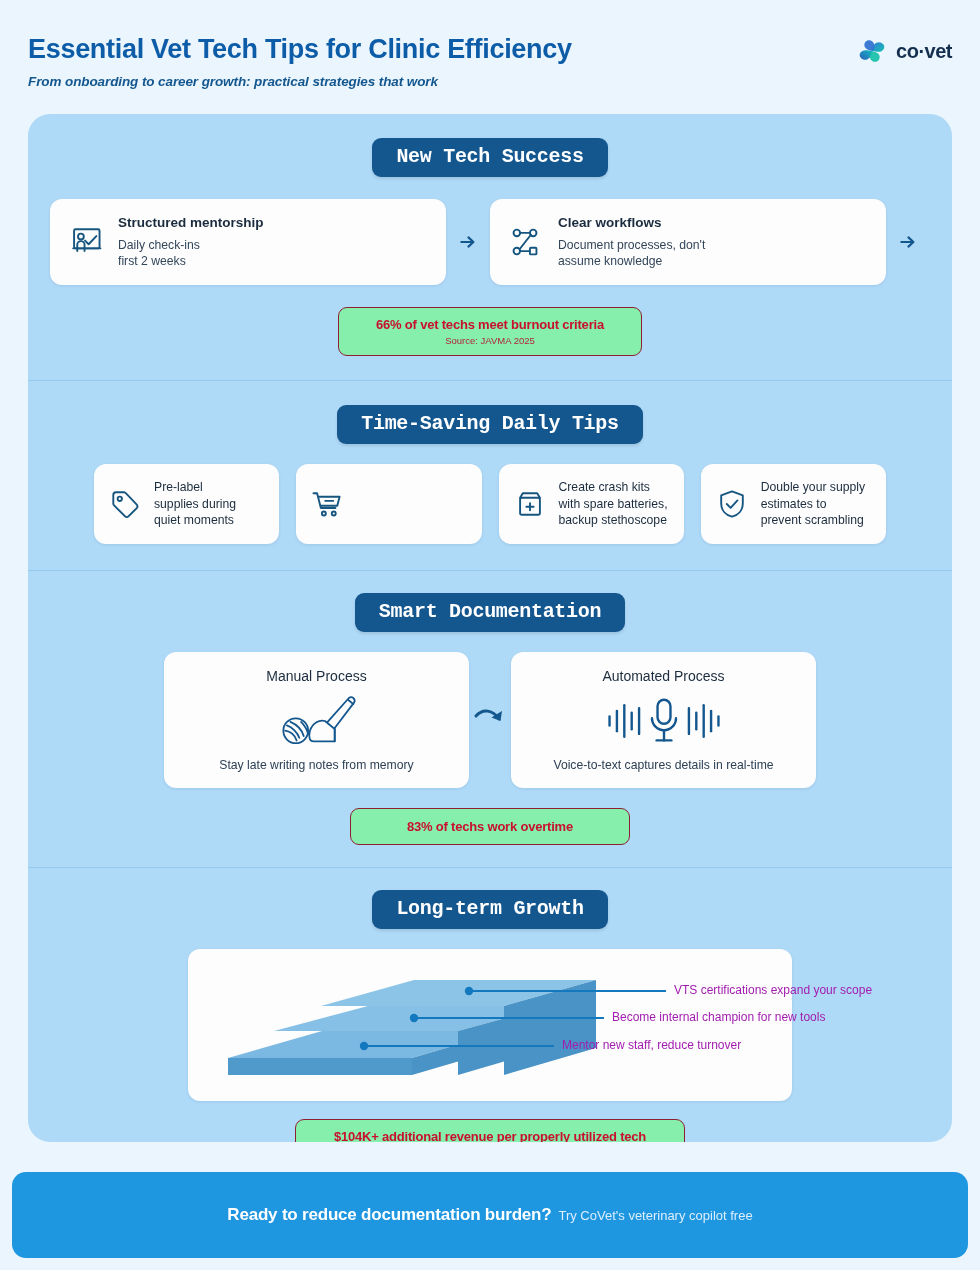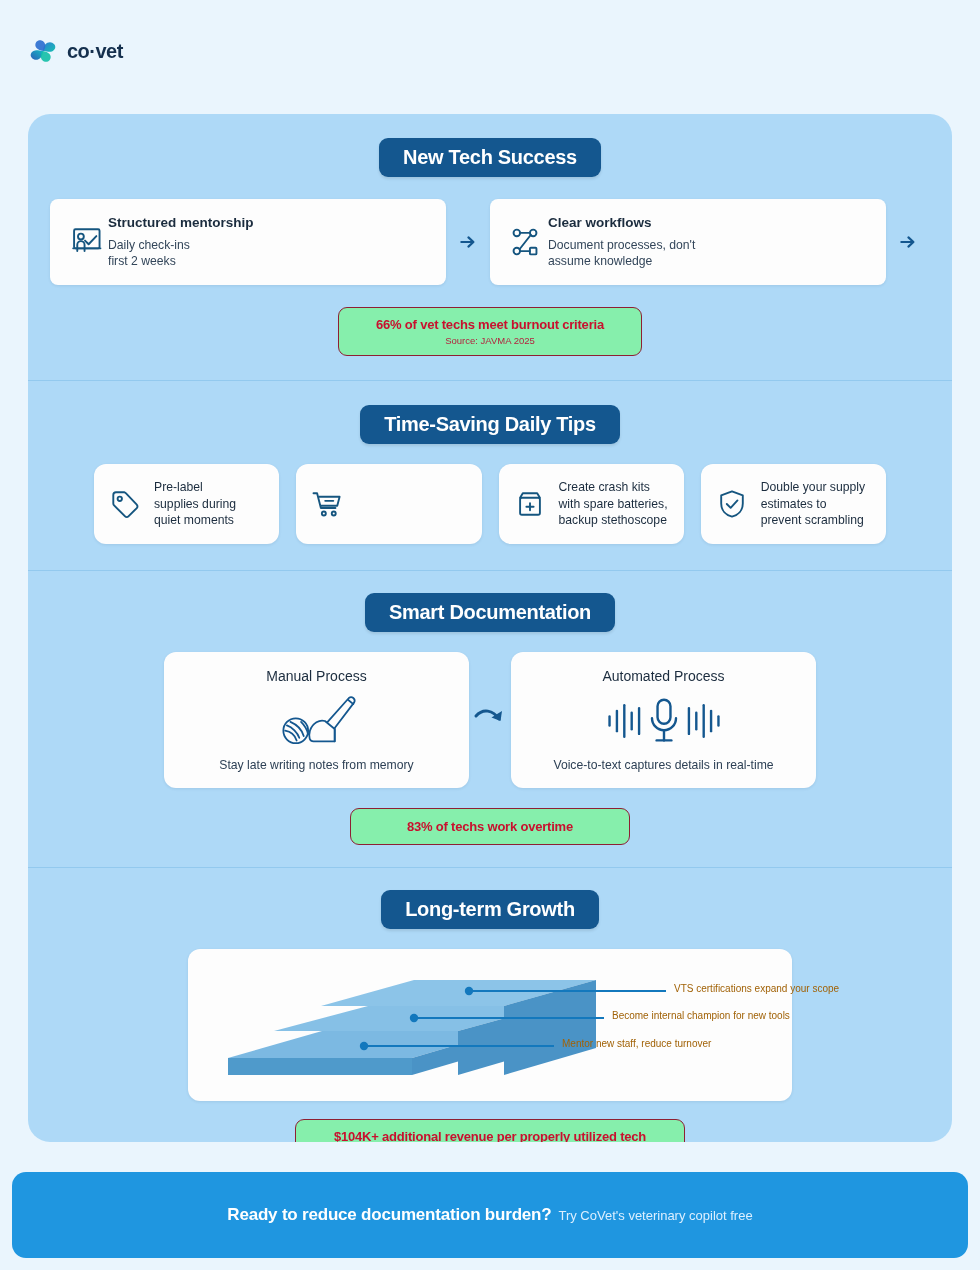--- a/index.html
+++ b/index.html
@@ -28,37 +28,37 @@
 
   
   .panel {
     position:absolute; left:28px; top:114px; width:924px; height:1028px;
     background:#aed9f7; border-radius:22px; overflow:hidden;
   }
   .section { position:relative; }
   .divider { height:1px; background:#93c9ee; margin:0 0 0 0; }
 
   
-  .badge-row { display:flex; justify-content:center; }
+  .badge-row { display:flex; justify-content:center;font-family:Liberation Mono, monospace; }
   .badge {
     background:#14578f; color:#ffffff; font-weight:bold;
     border-radius:9px; padding:9px 24px 10px 24px;
     font-size:20px; letter-spacing:-0.3px; line-height:1;
     box-shadow:0 2px 3px rgba(0,0,0,0.10);
   }
 
   
   .card {
     background:#fdfdfd; border-radius:12px;
     box-shadow:0 1px 3px rgba(20,60,100,0.10);
   }
 
   
   .flow { display:flex; align-items:center; justify-content:center; gap:0; padding:0 22px; margin-top:22px; }
-  .flow-card { flex:1 1 0; display:flex; align-items:center; gap:3px; padding:16px 15px; min-height:86px;border-radius:8px; }
+  .flow-card { flex:1 1 0; display:flex; align-items:center; gap:13px; padding:16px 15px; min-height:86px; }
   .flow-icon { flex:none; width:40px; height:40px; color:#15557f; }
   .flow-text { flex:1; }
   .flow-title { font-size:13.5px; font-weight:bold; color:#1b2c3e; line-height:1.25; }
   .flow-desc { margin-top:5px; font-size:12.2px; color:#33465a; line-height:1.32; }
   .arrow-sep { flex:none; width:44px; display:flex; align-items:center; justify-content:center; color:#14578f; }
 
   
   .stat-row { display:flex; justify-content:center; }
   .stat {
     background:#86efac; border:1.6px solid #8e1f33; border-radius:9px;
@@ -79,37 +79,41 @@
                display:flex; flex-direction:column; justify-content:space-between; }
   .proc-title { font-size:14px; color:#1b2c3e; font-weight:normal; }
   .proc-art { display:flex; align-items:center; justify-content:center; height:60px; color:#14578f; }
   .proc-cap { font-size:12.2px; color:#2d4055; }
   .proc-arrow { width:42px; display:flex; align-items:center; justify-content:center; color:#14578f; }
 
   
   .growth-card { width:604px; margin:20px auto 0 auto; padding:14px 16px; }
   .stairs-wrap { position:relative; width:572px; height:124px; }
   .stairs-wrap svg { display:block; }
-  .g-label { position:absolute; font-size:10px; color:#a16207; white-space:nowrap; }
+  .g-label { position:absolute; font-size:12px; color:#a21caf; white-space:nowrap; }
 
   
   .cta {
     position:absolute; left:12px; top:1172px; width:956px; height:86px;
     background:#1f96e0; border-radius:14px;
     display:flex; flex-direction:row; align-items:center; justify-content:center; gap:7px;
   }
   .cta-title { font-size:17px; font-weight:bold; color:#ffffff; letter-spacing:-0.2px; }
   .cta-sub { font-size:13px; color:#dcefff; }
 </style>
 </head>
 <body>
 
 <div class="page">
 
   <div class="header">
+    <div class="header-left">
+      <div class="title">Essential Vet Tech Tips for Clinic Efficiency</div>
+      <div class="subtitle">From onboarding to career growth: practical strategies that work</div>
+    </div>
     <div class="logo">
       <span class="logo-mark">
         <svg viewBox="0 0 40 40" width="30" height="30">
           <defs>
             <linearGradient id="lgA" x1="0" y1="0" x2="1" y2="1">
               <stop offset="0%" stop-color="#2f7fd6"></stop>
                 <stop offset="100%" stop-color="#16c0b0"></stop>
             </linearGradient>
             <linearGradient id="lgB" x1="1" y1="0" x2="0" y2="1">
               <stop offset="0%" stop-color="#13b9c4"></stop>

